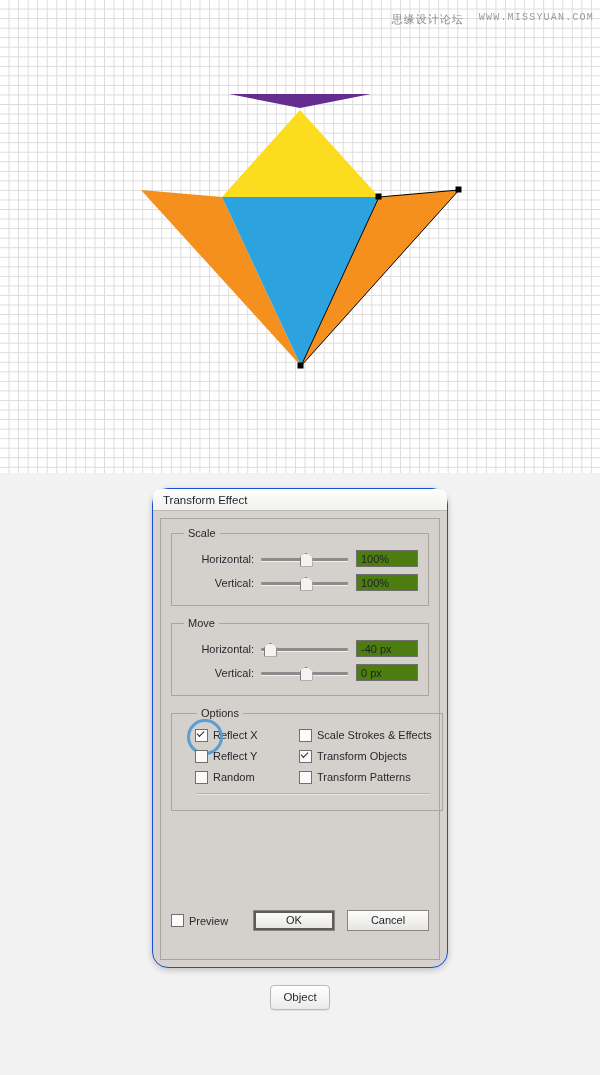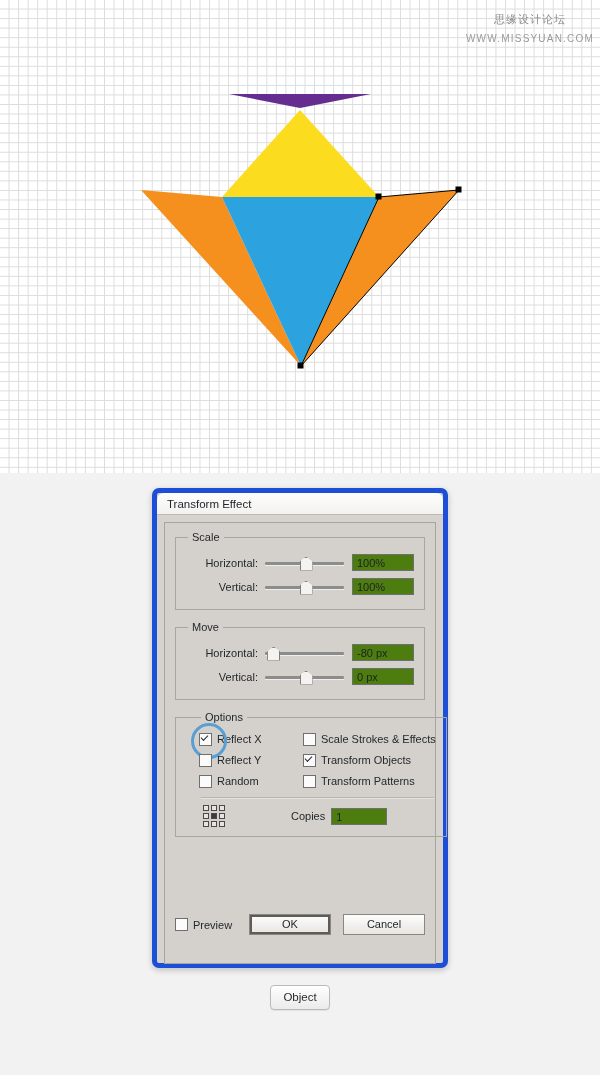--- a/index.html
+++ b/index.html
@@ -21,41 +21,41 @@
       linear-gradient(to bottom, #dcdcdc 1px, transparent 1px);
     background-size:9.55px 9.55px;
     background-position:-1px -1px;
     overflow:hidden;
   }
   #artwork{position:absolute;left:0;top:0;width:600px;height:473px;}
 
   
   #watermark{
     position:absolute;right:6px;top:12px;
-    display:flex;align-items:center;gap:6px;
+    display:flex;gap:6px;
     z-index:6;
-    flex-direction:column;
   }
   #watermark .wm-cn{
     font-family:"DejaVu Sans", sans-serif;
     font-size:11px;color:#8a8a8a;letter-spacing:1px;
     white-space:nowrap;
   }
   #watermark .wm-en{
-    font-family:Liberation Sans, sans-serif;
+    font-family:Liberation Mono, monospace;
     font-size:10px;color:#9a9a9a;letter-spacing:1.2px;
     white-space:nowrap;
+    margin-left:9px;
   }
 
   
   #dialog{
     position:absolute;left:152px;top:488px;width:296px;height:480px;
     background:#d6d3ce;
-    border:5px solid #1d4ed8;
-    border-radius:7px;
+    border:1px solid #1d4ed8;
+    border-radius:16px;
     box-shadow:0 2px 6px rgba(0,0,0,.22);
     box-sizing:border-box;
   }
   #dialog .titlebar{
     height:22px;
     background:linear-gradient(to bottom,#fdfdfd 0%,#f3f2f0 100%);
     border-top-left-radius:7px;border-top-right-radius:7px;
     border-bottom:1px solid #bdbab5;
     display:flex;align-items:center;
     padding:0 10px;
@@ -289,21 +289,21 @@
     </fieldset>
 
     <fieldset class="grp">
       <legend>Move</legend>
       <div class="row">
         <span class="lbl">Horizontal:</span>
         <span class="slider">
           <span class="track"></span>
           <span class="knob" style="left:9%"></span>
         </span>
-        <span class="txtbox w62">-80 px</span>
+        <span class="txtbox w62">-40 px</span>
       </div>
       <div class="row">
         <span class="lbl">Vertical:</span>
         <span class="slider">
           <span class="track"></span>
           <span class="knob" style="left:50%"></span>
         </span>
         <span class="txtbox w62">0 px</span>
       </div>
     </fieldset>
@@ -337,35 +337,20 @@
           <span class="cblbl">Random</span>
         </div>
         <div class="cb">
           <span class="box"></span>
           <span class="cblbl">Transform Patterns</span>
         </div>
       </div>
 
       <div class="opt-sep"></div>
 
-      <div class="anchor-row">
-        <span class="anchorgrid">
-          <i></i>
-            <i></i>
-            <i></i>
-          <i></i>
-            <i class="center"></i>
-            <i></i>
-          <i></i>
-            <i></i>
-            <i></i>
-        </span>
-        <span class="copies-lbl">Copies</span>
-        <span class="txtbox w56">1</span>
-      </div>
     </fieldset>
 
     <div class="footer">
       <div class="cb">
         <span class="box"></span>
         <span class="cblbl">Preview</span>
       </div>
       <span class="spacer"></span>
       <span class="btn ok">OK</span>
       <span class="btn cancel">Cancel</span>

